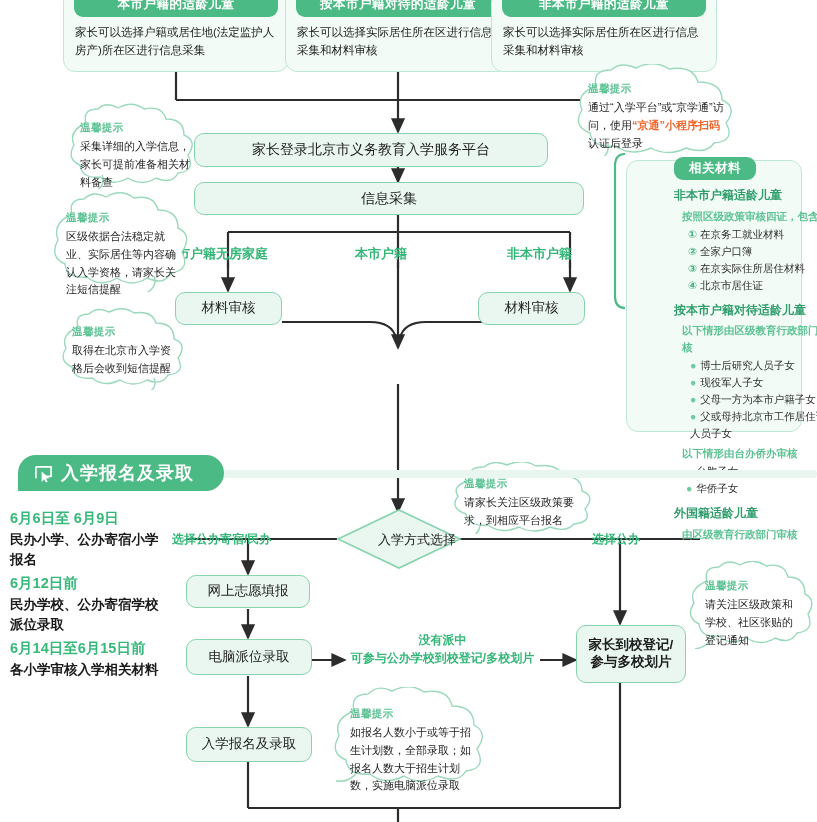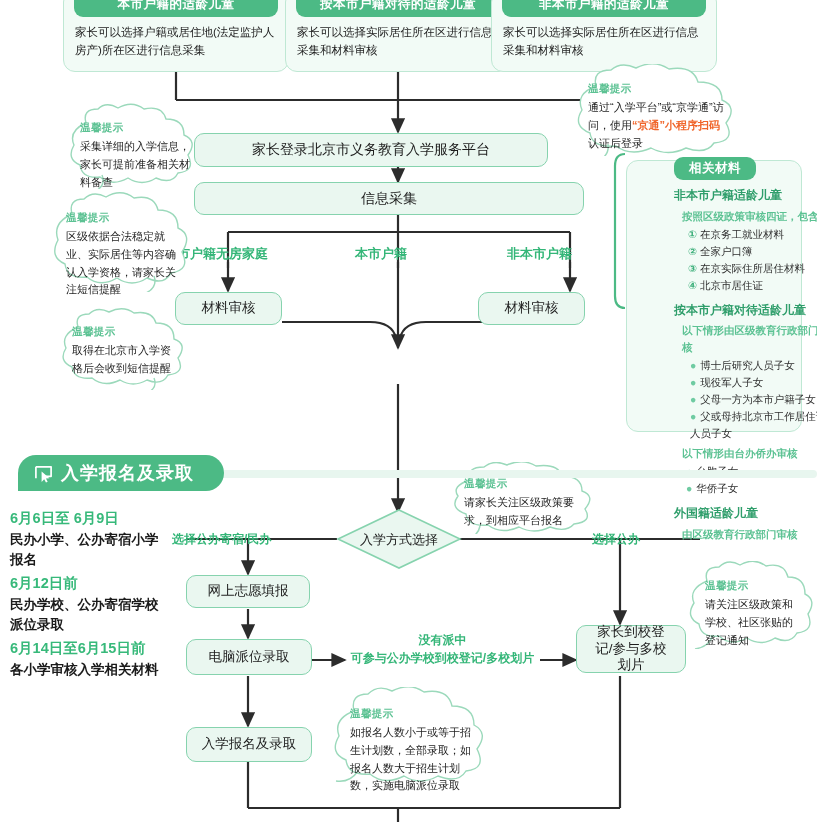--- a/index.html
+++ b/index.html
@@ -177,29 +177,29 @@
   <div class="blabel" style="left:355px;top:245px;">本市户籍</div>
   <div class="blabel" style="left:507px;top:245px;">非本市户籍</div>
 
   <div class="node" style="left:175px;top:292px;width:107px;height:33px;">材料审核</div>
   <div class="node" style="left:478px;top:292px;width:107px;height:33px;">材料审核</div>
 
 
   <svg style="position:absolute;left:336px;top:508px;width:126px;height:62px;" viewBox="0 0 126 62">
     <polygon points="63,2 124,31 63,60 2,31" fill="#eaf7f0" stroke="#86d3ae" stroke-width="1.6"></polygon>
   </svg>
-  <div class="diamond-label" style="left:346px;top:531px;width:106px;text-align:center;">入学方式选择</div>
+  <div class="diamond-label" style="left:364px;top:531px;width:106px;text-align:center;">入学方式选择</div>
 
   <div class="blabel small" style="left:172px;top:531px;">选择公办寄宿/民办</div>
   <div class="blabel small" style="left:592px;top:531px;">选择公办</div>
 
   <div class="node" style="left:186px;top:575px;width:124px;height:33px;">网上志愿填报</div>
   <div class="node" style="left:186px;top:639px;width:126px;height:36px;">电脑派位录取</div>
   <div class="node" style="left:186px;top:727px;width:126px;height:35px;">入学报名及录取</div>
-  <div class="node" style="left:576px;top:625px;width:110px;height:48px;padding:0 14px;">
+  <div class="node" style="left:576px;top:625px;width:110px;height:58px;padding:0 6px;font-weight:bold;">
     <span>家长到校登记/参与多校划片</span>
   </div>
 
   <div class="mid-note" style="left:350px;top:631px;width:185px;">
     <span>没有派中</span><br>
     <span>可参与公办学校到校登记/多校划片</span>
   </div>
 
   <div class="cloud" style="left:62px;top:103px;width:142px;height:86px;">
     <svg class="cloudshape" viewBox="0 0 142 86">

